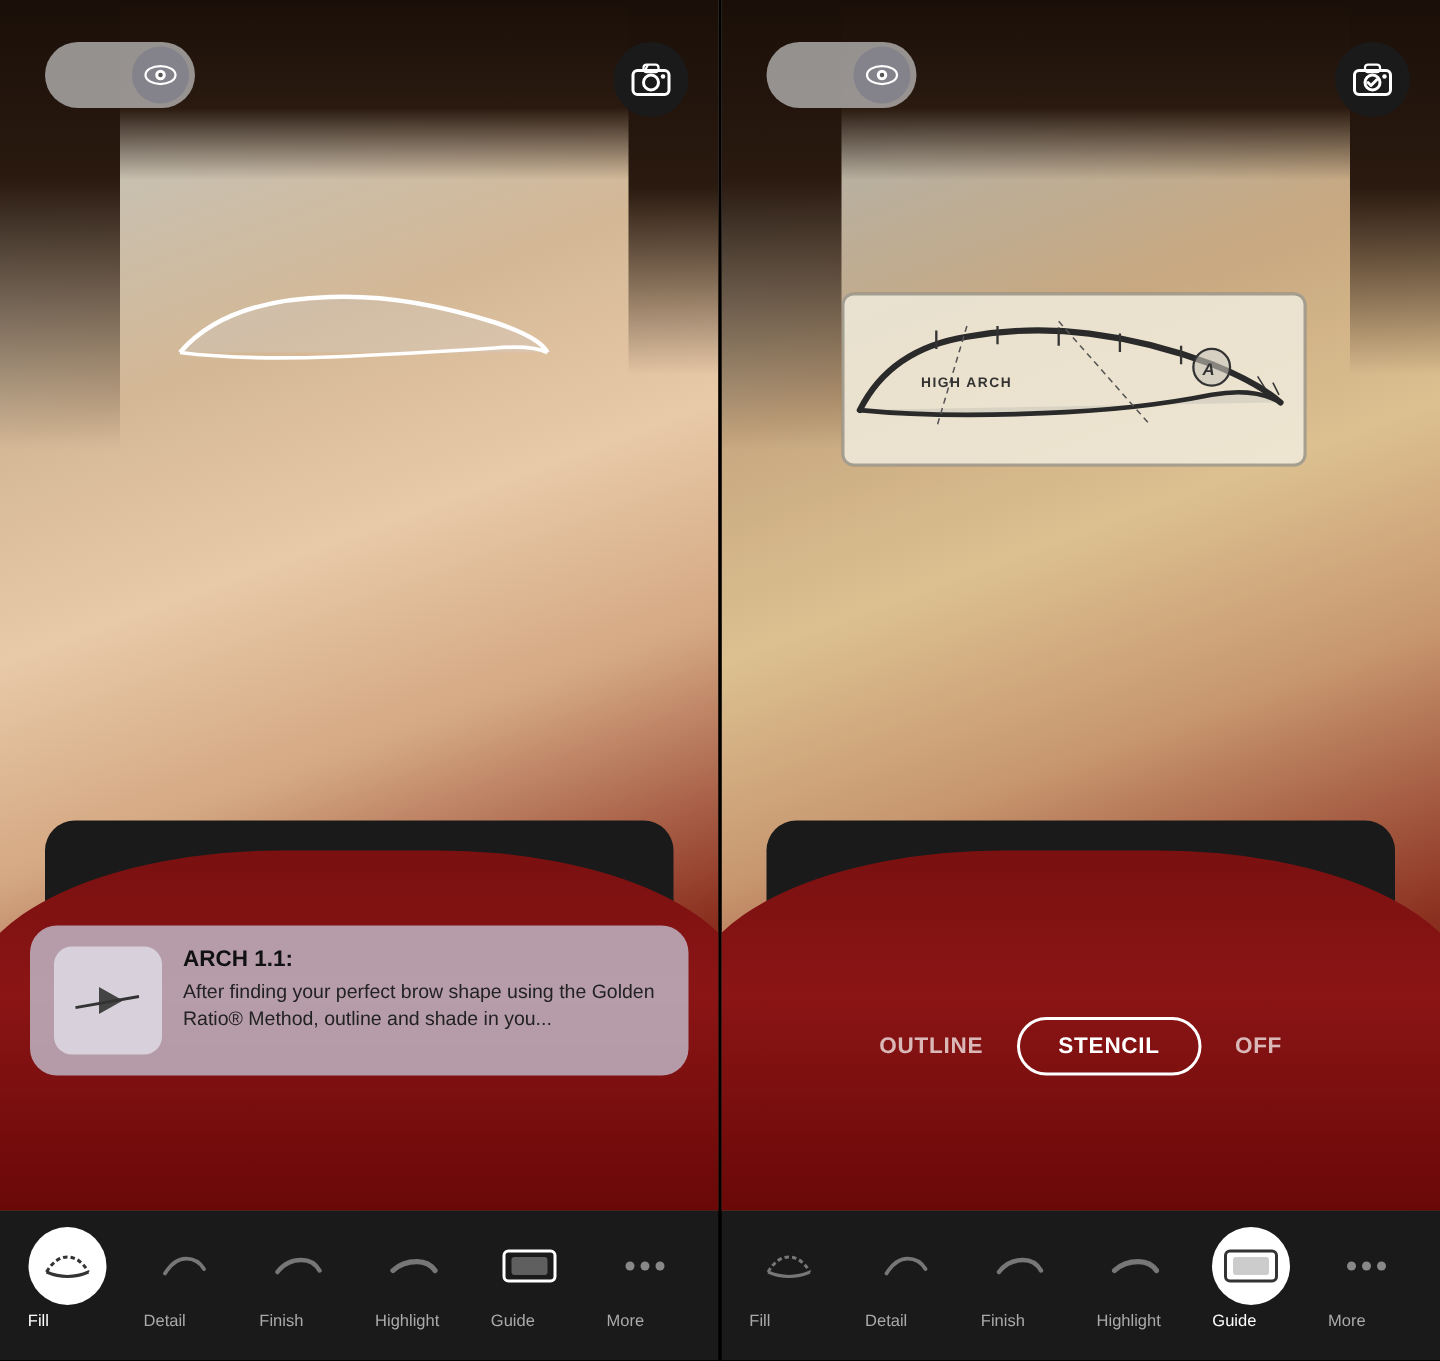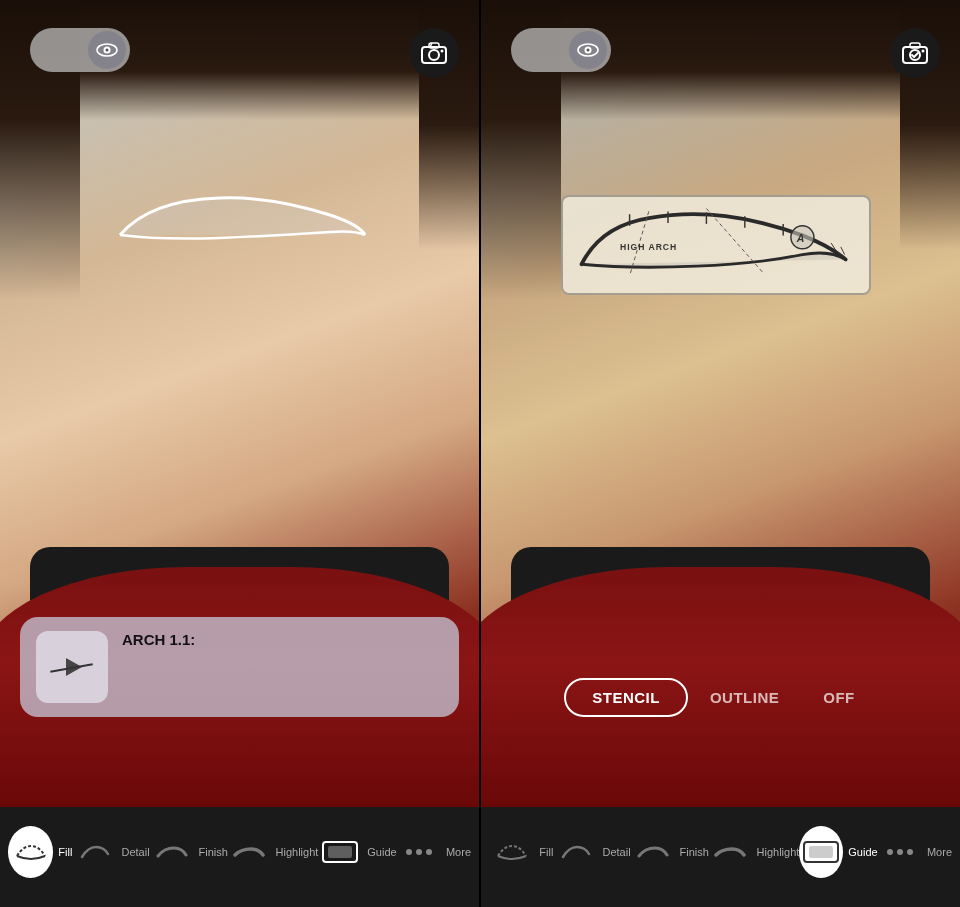--- a/index.html
+++ b/index.html
@@ -63,21 +63,21 @@
       width: 100%;
       height: 100%;
     }
 
     
     .stencil-overlay {
       position: absolute;
       top: 195px;
       left: 80px;
       width: 310px;
-      height: 100px;
+      height: 116px;
       background: rgba(240,235,220,0.85);
       border-radius: 8px;
       display: flex;
       align-items: center;
       justify-content: center;
       border: 2px solid rgba(0,0,0,0.3);
     }
 
     .stencil-inner {
       position: relative;
@@ -225,22 +225,22 @@
       height: 100px;
       background: #1a1a1a;
       display: flex;
       align-items: center;
       justify-content: space-around;
       padding: 0 8px 10px;
     }
 
     .tool-item {
       display: flex;
-      flex-direction: row;
-      align-items: center;
+      flex-direction: column;
+      align-items: flex-start;
       gap: 5px;
       cursor: pointer;
       min-width: 56px;
     }
 
     .tool-icon-wrap {
       width: 52px;
       height: 52px;
       border-radius: 50%;
       display: flex;
@@ -417,20 +417,21 @@
 
     <div class="step-card">
       <div class="step-thumbnail">
         <div class="step-thumb-line"></div>
         <svg width="28" height="28" viewBox="0 0 28 28">
           <polygon points="8,5 24,14 8,23" fill="#444"></polygon>
         </svg>
       </div>
       <div class="step-content">
         <div class="step-title">ARCH 1.1:</div>
+        <div class="step-desc">After finding your perfect brow shape using the Golden Ratio® Method, outline and shade in you...</div>
       </div>
     </div>
   </div>
 
   <div class="toolbar">
 
     <div class="tool-item">
       <div class="tool-icon-wrap active-tool">
         <svg width="32" height="20" viewBox="0 0 32 20" fill="none">
           <path d="M2 14 Q8 4 16 4 Q24 4 30 14" stroke="#333" stroke-width="2" fill="none" stroke-dasharray="3,2"></path>
@@ -546,25 +547,25 @@
           <circle cx="240" cy="42" r="12" stroke="#333" stroke-width="1.5" fill="rgba(200,195,185,0.6)"></circle>
           <text x="234" y="47" font-size="11" font-weight="700" fill="#333" font-style="italic">A</text>
 
           <line x1="270" y1="48" x2="275" y2="56" stroke="#333" stroke-width="1"></line>
           <line x1="280" y1="52" x2="284" y2="60" stroke="#333" stroke-width="1"></line>
         </svg>
       </div>
     </div>
 
     <div class="view-toggle">
+      <div class="view-option">
+        <span>OUTLINE</span>
+      </div>
       <div class="view-option active">
         <span>STENCIL</span>
-      </div>
-      <div class="view-option">
-        <span>OUTLINE</span>
       </div>
       <div class="view-option">
         <span>OFF</span>
       </div>
     </div>
   </div>
 
   <div class="toolbar">
 
     <div class="tool-item">

